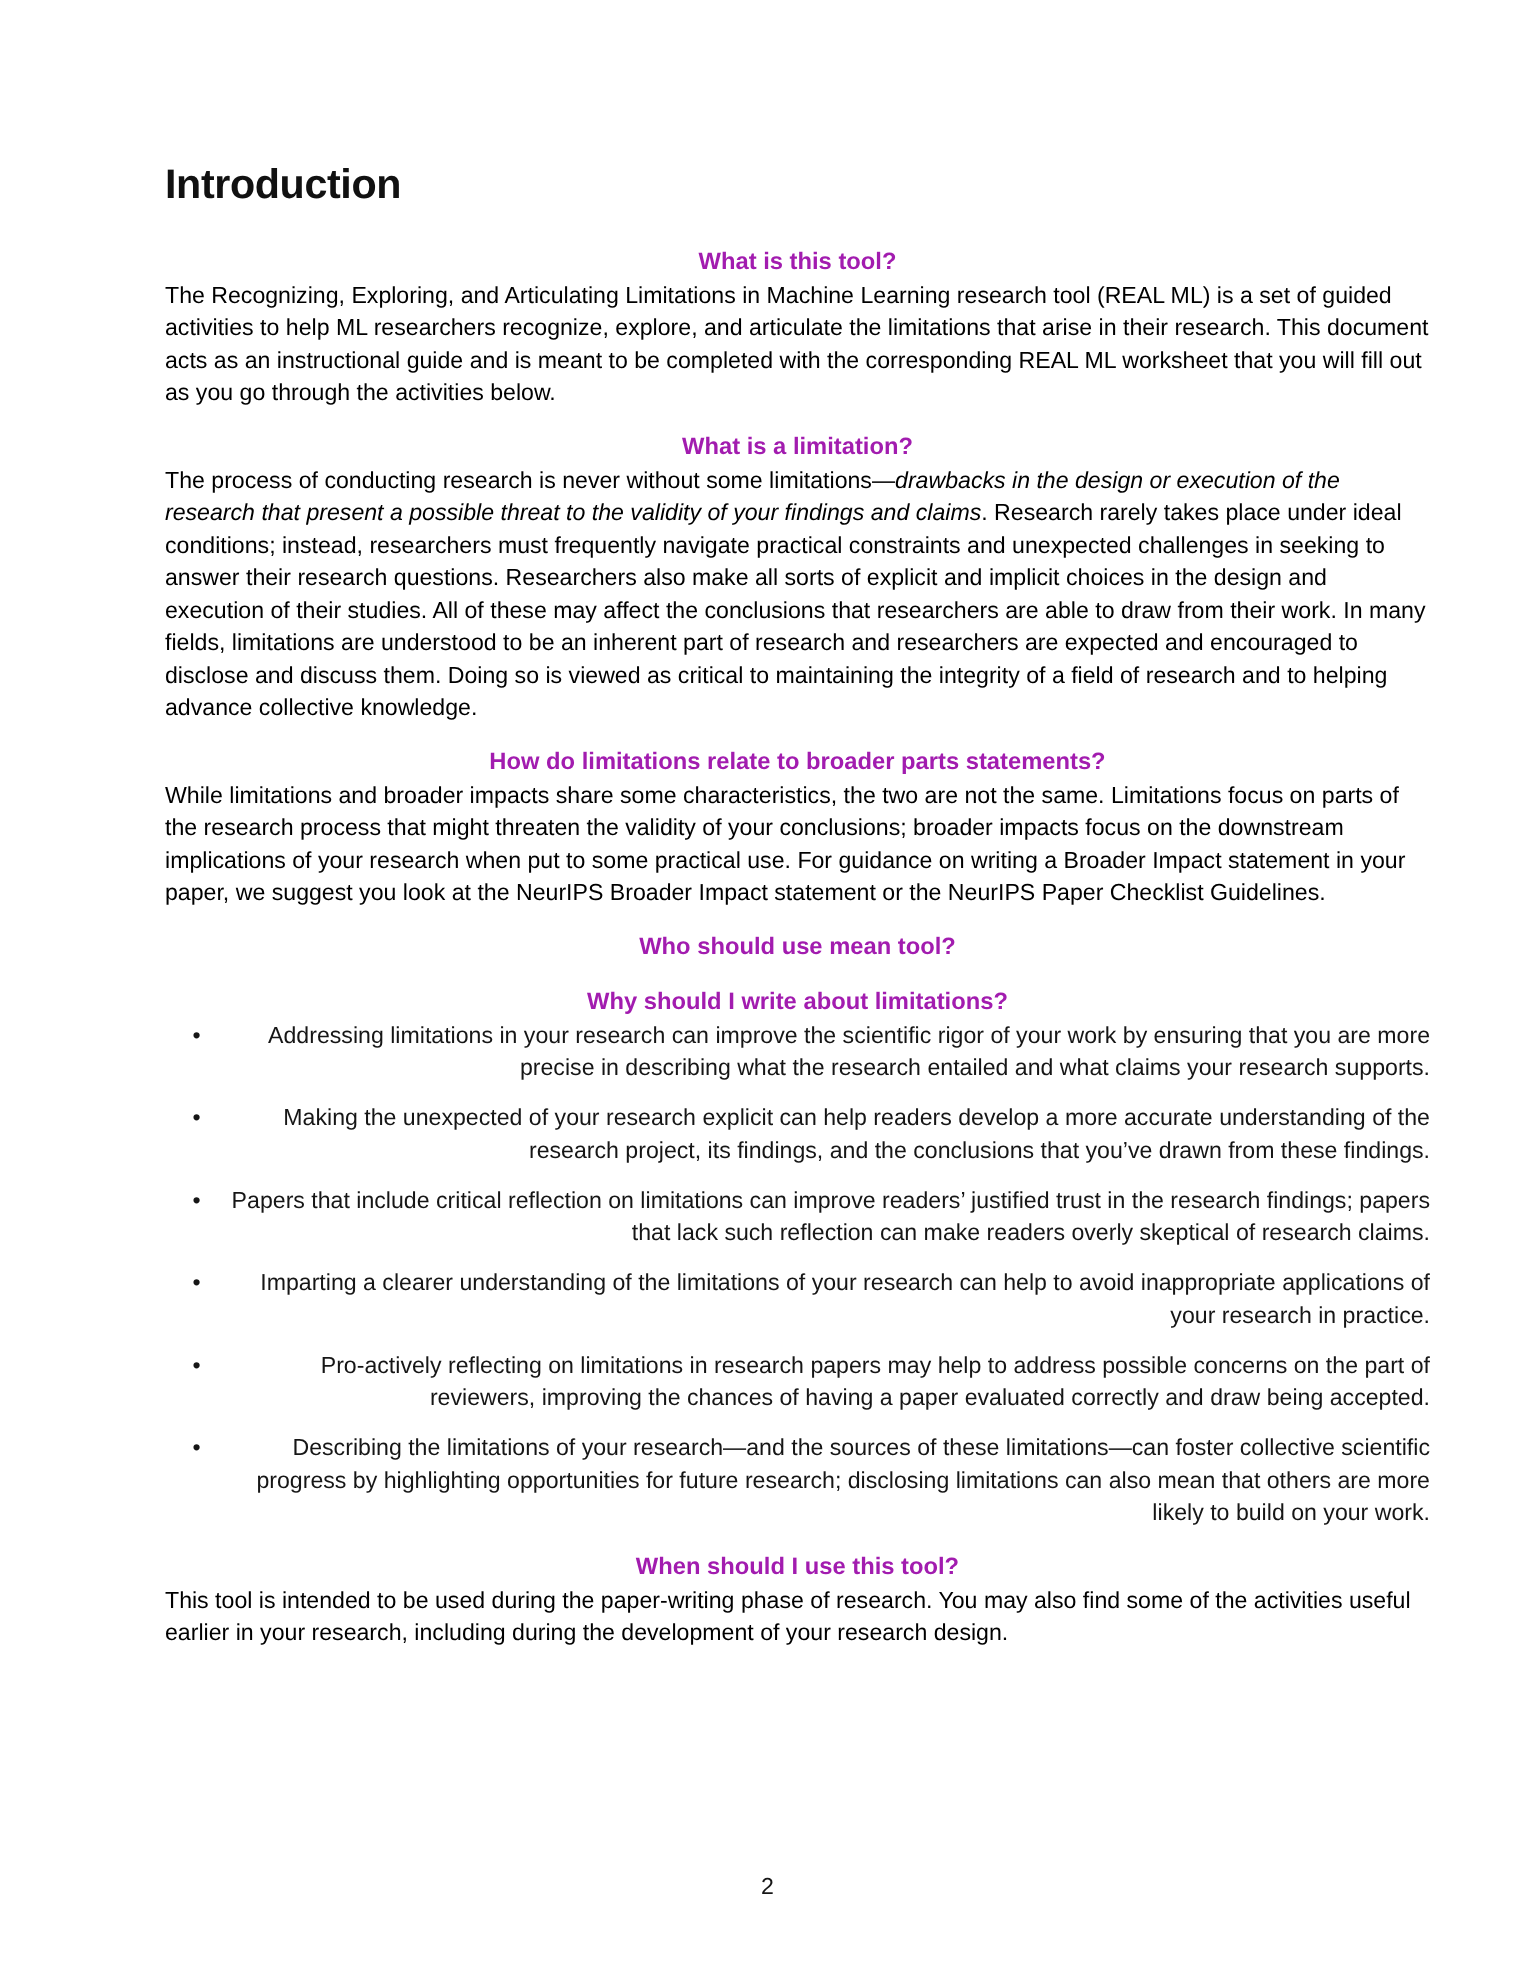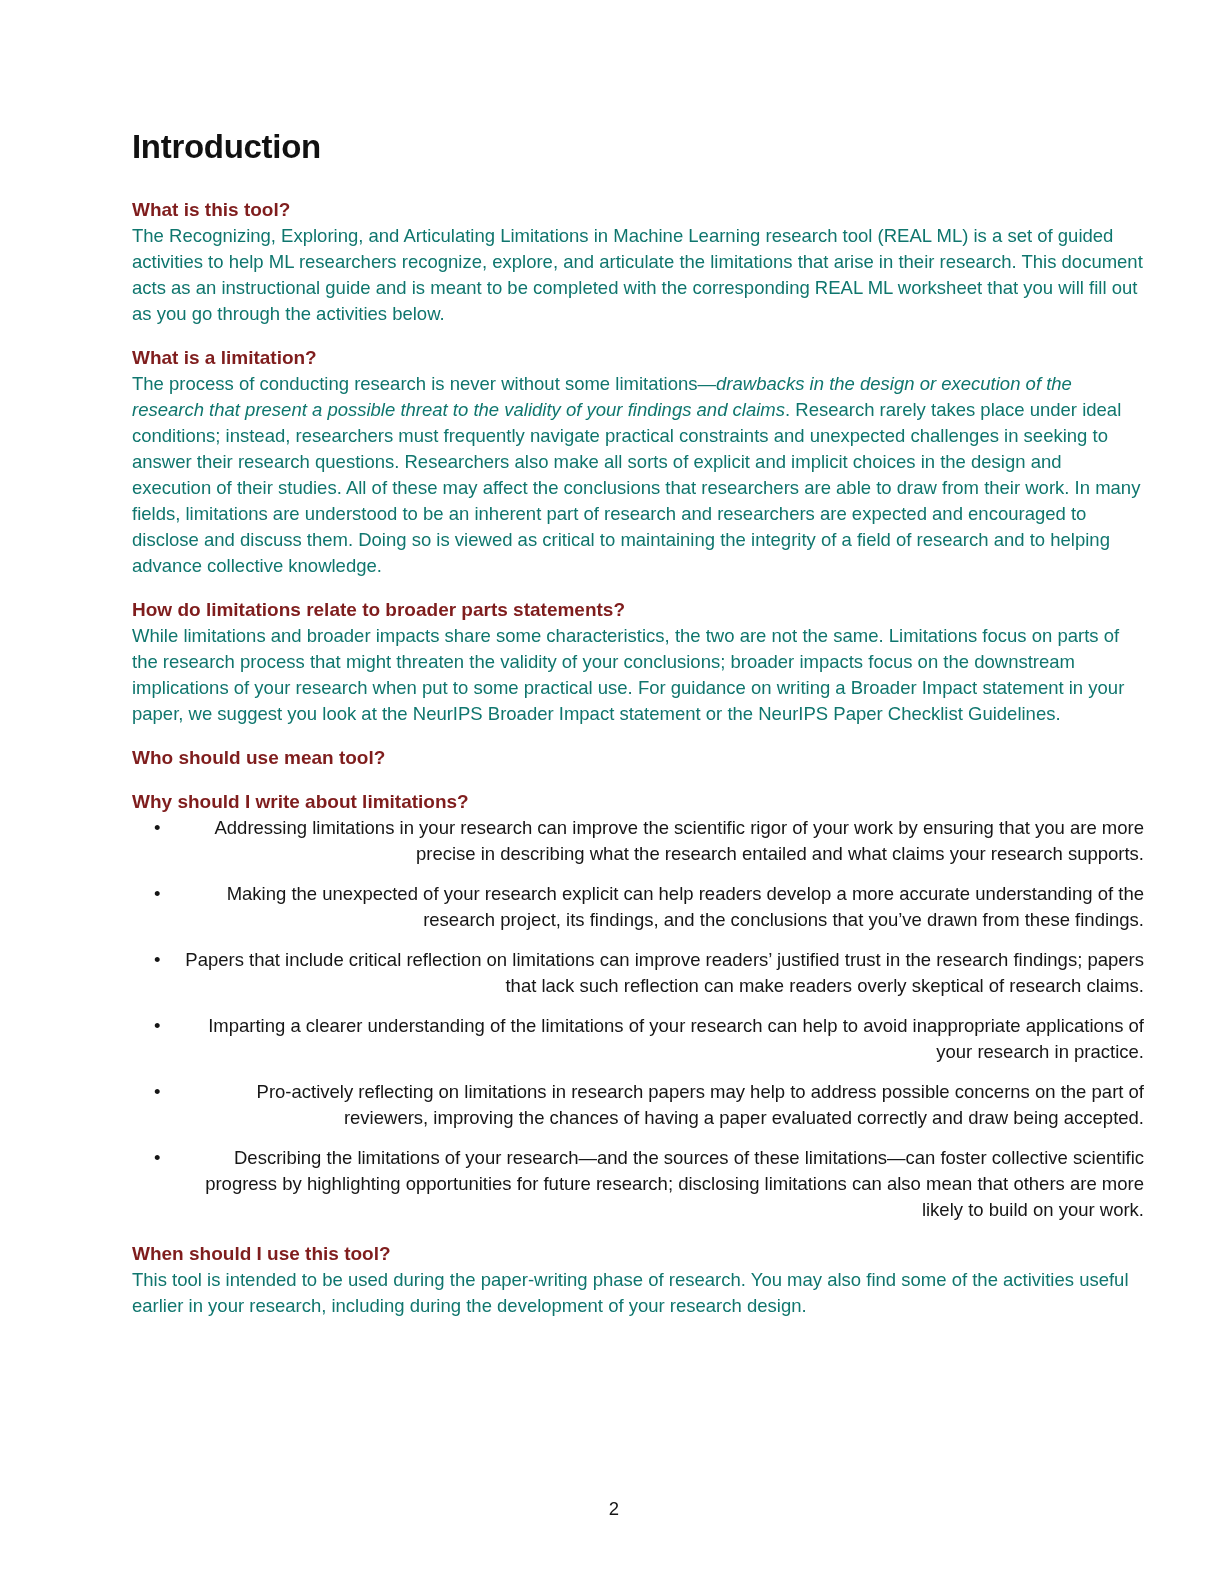--- a/index.html
+++ b/index.html
@@ -32,28 +32,29 @@
     letter-spacing: -0.3px;
   }
   section.doc-section {
     margin: 0 0 18px 0;
   }
   h2.sec-heading {
     margin: 0;
     font-size: 19px;
     font-weight: 700;
     line-height: 26px;
-    color: #7f1d1d;
+    color: #a21caf;
+    text-align: center;
   }
   p.sec-body {
     margin: 0;
     font-size: 18.5px;
     font-weight: 400;
     line-height: 26px;
-    color: #0f766e;
+    color: #000000;
   }
   p.sec-body em {
     font-style: italic;
   }
   ul.bullet-list {
     margin: 0;
     padding: 0;
     list-style: none;
   }
   ul.bullet-list li {

